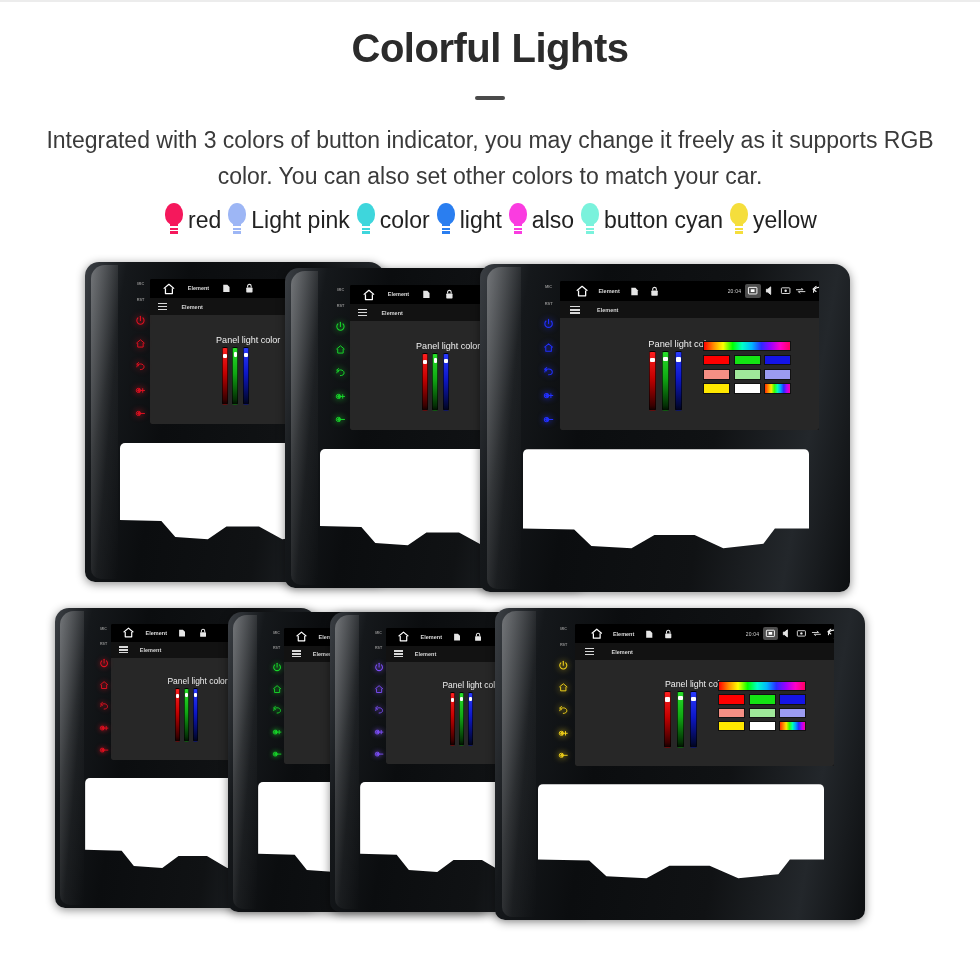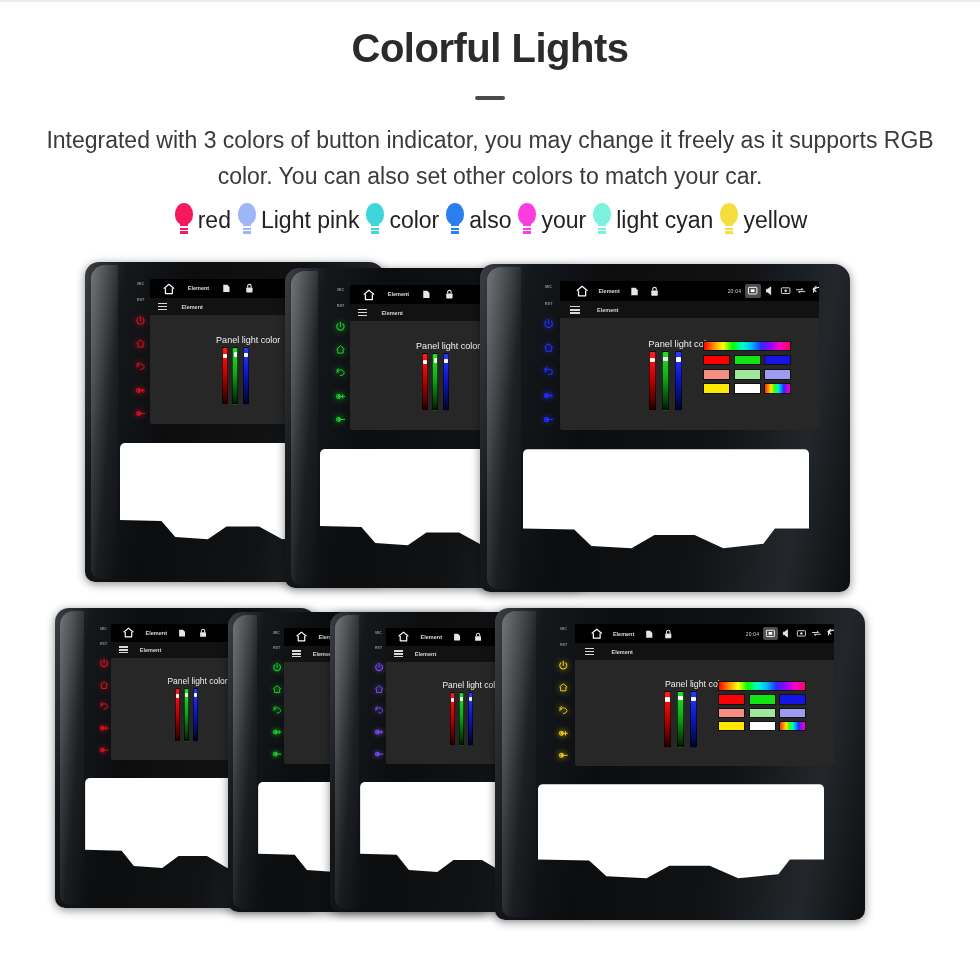--- a/index.html
+++ b/index.html
@@ -171,35 +171,35 @@
           <span class="glass" style="background: rgb(62, 214, 220);"></span>
           <span class="neck" style="background: rgb(62, 214, 220);"></span>
         </span>
         <span class="legend-label">color</span>
       </div>
       <div class="legend-item">
         <span class="bulb">
           <span class="glass" style="background: rgb(42, 126, 240);"></span>
           <span class="neck" style="background: rgb(42, 126, 240);"></span>
         </span>
-        <span class="legend-label">also</span>
+        <span class="legend-label">light</span>
       </div>
       <div class="legend-item">
         <span class="bulb">
           <span class="glass" style="background: rgb(250, 60, 224);"></span>
           <span class="neck" style="background: rgb(250, 60, 224);"></span>
         </span>
-        <span class="legend-label">your</span>
+        <span class="legend-label">also</span>
       </div>
       <div class="legend-item">
         <span class="bulb">
           <span class="glass" style="background: rgb(122, 242, 220);"></span>
           <span class="neck" style="background: rgb(122, 242, 220);"></span>
         </span>
-        <span class="legend-label">light cyan</span>
+        <span class="legend-label">button cyan</span>
       </div>
       <div class="legend-item">
         <span class="bulb">
           <span class="glass" style="background: rgb(245, 222, 60);"></span>
           <span class="neck" style="background: rgb(245, 222, 60);"></span>
         </span>
         <span class="legend-label">yellow</span>
       </div>
     </div>
 

